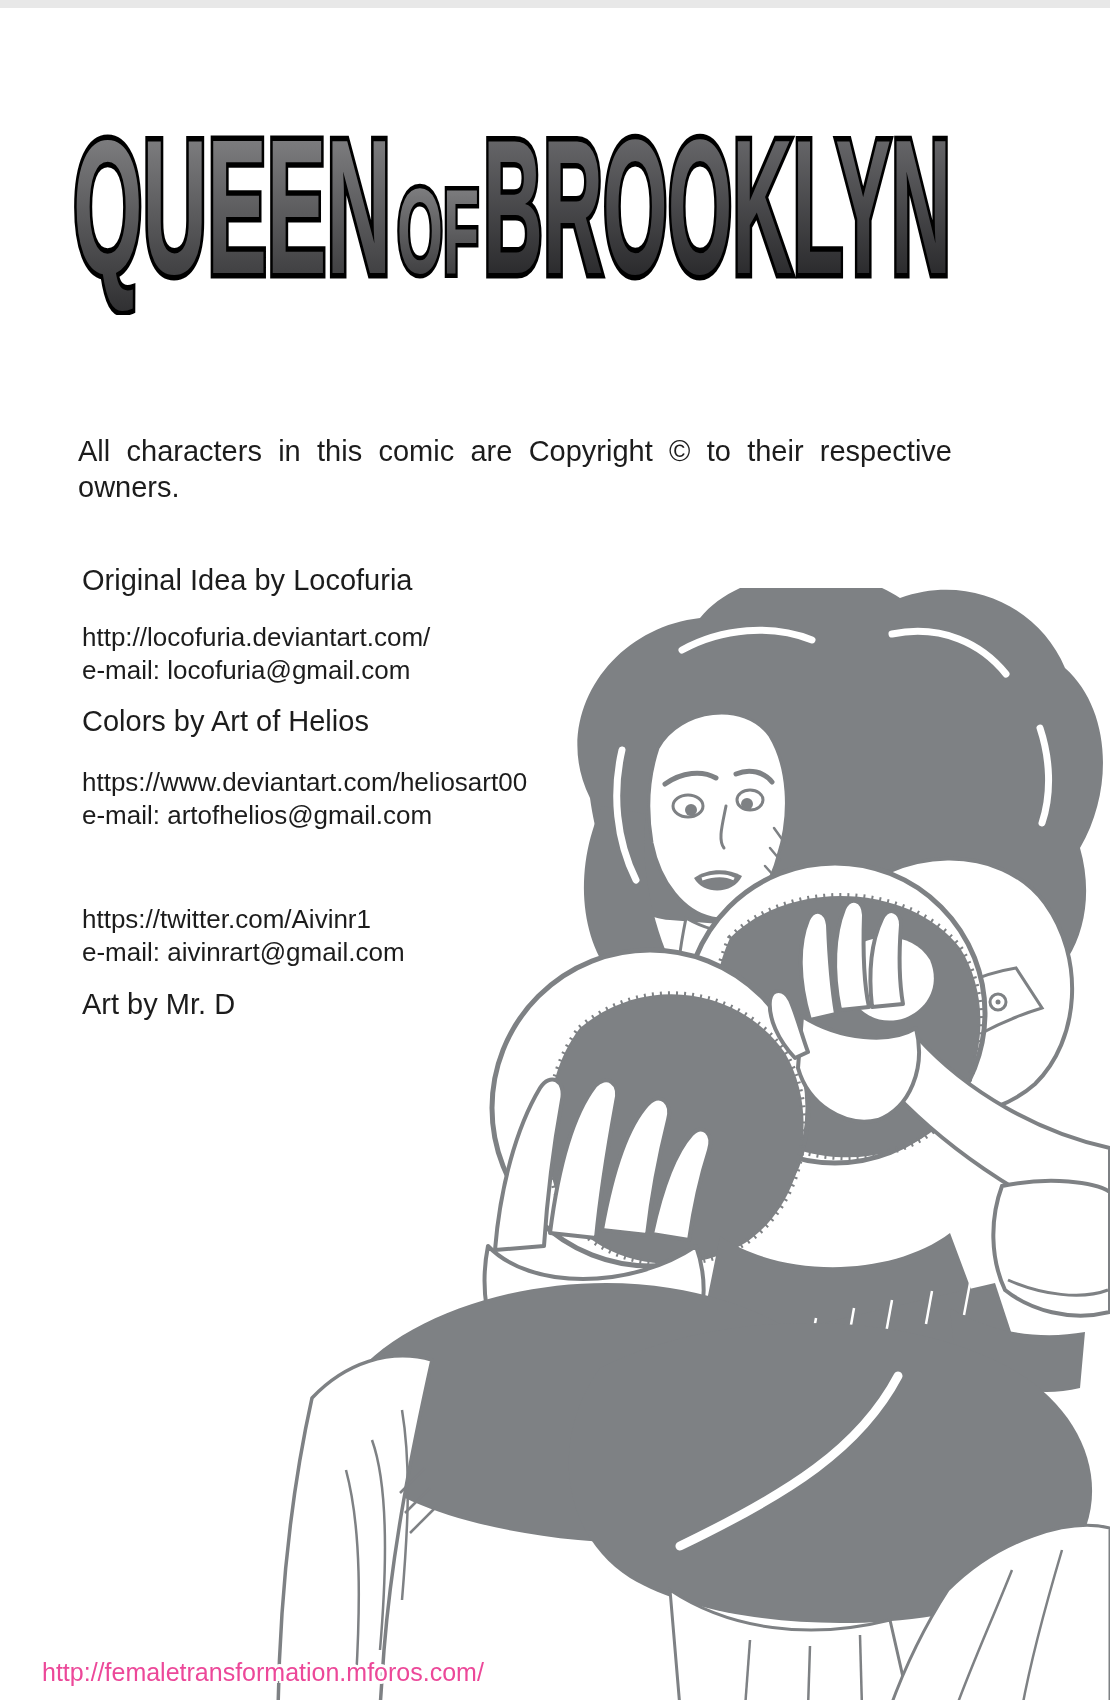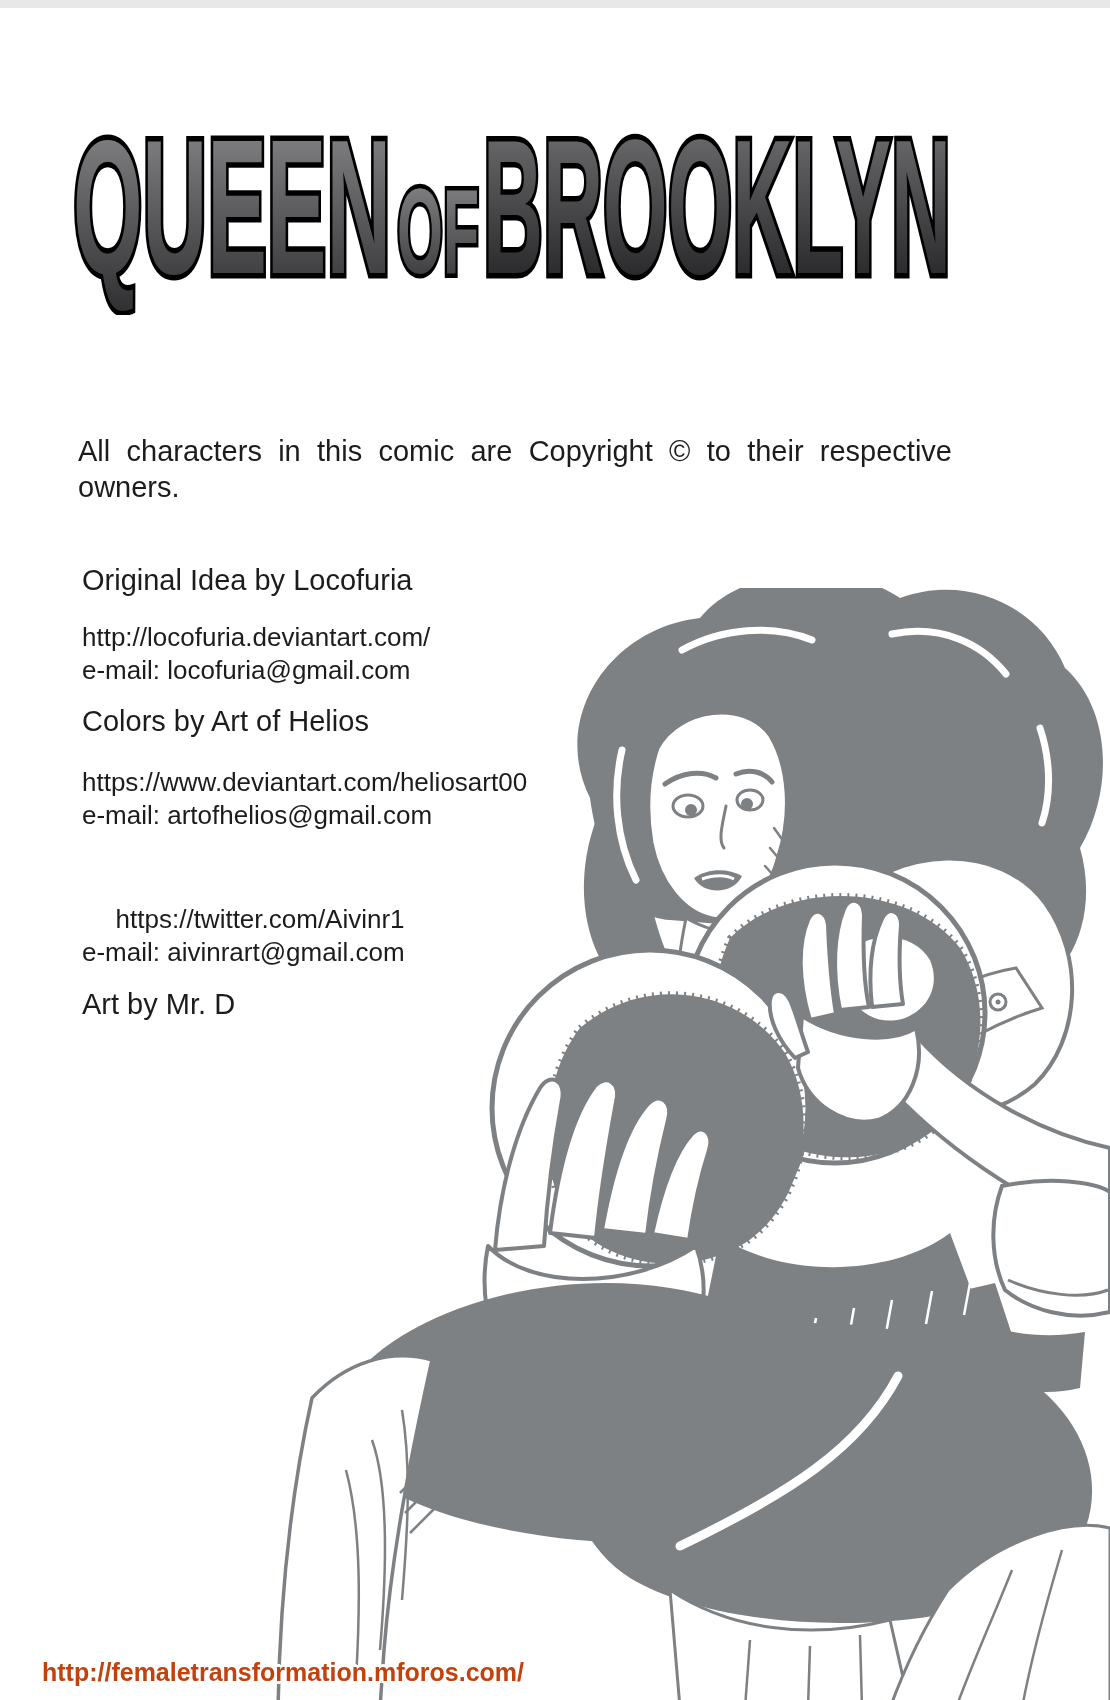--- a/index.html
+++ b/index.html
@@ -11,21 +11,21 @@
   .art{position:absolute; left:250px; top:580px; width:860px; height:1120px; z-index:1;}
   .txt{position:absolute; z-index:2;}
   .title-wrap{position:absolute; left:65px; top:92px; width:890px; height:215px; z-index:2;}
   .copyright{
     left:78px; top:396px; width:874px;
     font-size:29px; line-height:36px; text-align:justify; text-align-last:left;
   }
   .credit-label{font-size:29px; white-space:nowrap;}
   .credit-links{font-size:26px; font-weight:normal; line-height:33px; white-space:nowrap;}
   .footer-url{
-    left:42px; top:1650px; font-size:25px; font-weight:bold; color:#c2410c;
+    left:42px; top:1650px; font-size:25px; font-weight:normal; color:#ec4899;
     text-shadow:-2px -2px 0 #fff, 2px -2px 0 #fff, -2px 2px 0 #fff, 2px 2px 0 #fff,
                  0 -3px 0 #fff, 0 3px 0 #fff, -3px 0 0 #fff, 3px 0 0 #fff;
     white-space:nowrap;
     text-align:center;
   }
   .logo-word{font-family:"Liberation Sans", sans-serif; font-weight:bold; paint-order:stroke; stroke:#000; stroke-linejoin:miter;}
 </style>
 </head>
 <body>
 
@@ -187,21 +187,21 @@
     <div>http://locofuria.deviantart.com/</div>
     <div>e-mail: locofuria@gmail.com</div>
   </div>
 
   <div class="txt credit-label" style="left:82px; top:697px;">Colors by Art of Helios</div>
   <div class="txt credit-links" style="left:82px; top:758px;">
     <div>https://www.deviantart.com/heliosart00</div>
     <div>e-mail: artofhelios@gmail.com</div>
   </div>
 
-  <div class="txt credit-links" style="left:82px; top:895px;text-align:right;">
+  <div class="txt credit-links" style="left:82px; top:895px;">
     <div>https://twitter.com/Aivinr1</div>
     <div>e-mail: aivinrart@gmail.com</div>
   </div>
 
   <div class="txt credit-label" style="left:82px; top:980px;">Art by Mr. D</div>
 
   <div class="txt footer-url">http://femaletransformation.mforos.com/</div>
 
 </div>
 

